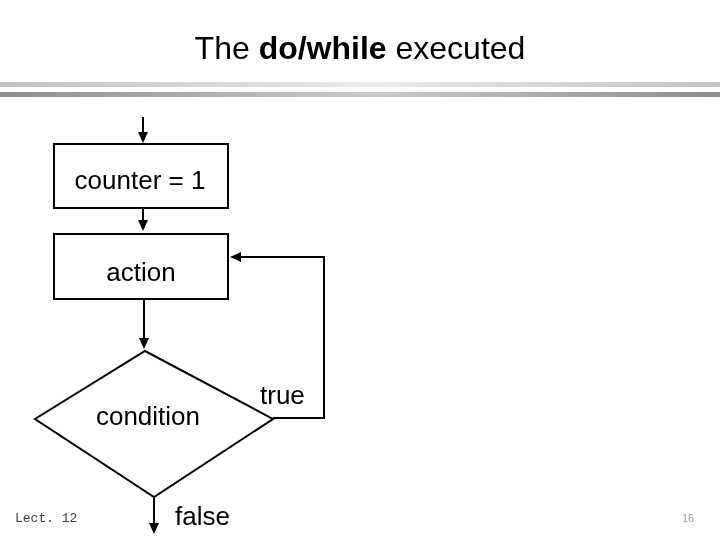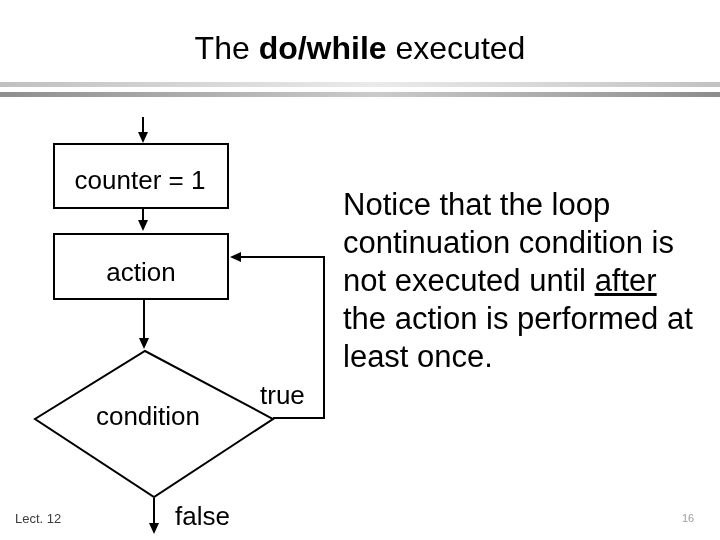--- a/index.html
+++ b/index.html
@@ -42,21 +42,21 @@
     position: absolute;
     left: 343px; top: 186px; width: 372px;
     font-size: 31px;
     line-height: 38px;
     color: #000;
   }
   .note .u { text-decoration: underline; }
 
   .lect {
     position: absolute; left: 15px; top: 511px;
-    font-size: 13px; color: #3c3c3c;
+    font-size: 13px; color: #3c3c3c; font-family: Liberation Mono, monospace;
   }
   .page-num {
     position: absolute; left: 682px; top: 512px;
     font-size: 11px; color: #9e9e9e;
   }
 </style>
 </head>
 <body>
 
 <div class="slide">
@@ -92,24 +92,17 @@
     <text x="148" y="425" text-anchor="middle">condition</text>
 
     <text x="260" y="404" text-anchor="start">true</text>
 
     <line x1="154" y1="498" x2="154" y2="524" stroke="#000" stroke-width="2"></line>
     <polygon points="149,523 159,523 154,534" fill="#000"></polygon>
 
     <text x="175" y="525" text-anchor="start">false</text>
   </svg>
 
-  <div class="note">
-    <div>Notice that the loop</div>
-    <div>continuation condition is</div>
-    <div><span>not executed until </span><span class="u">after</span></div>
-    <div>the action is performed at</div>
-    <div>least once.</div>
-  </div>
 
   <div class="lect">Lect. 12</div>
   <div class="page-num">16</div>
 
 </div>
 
 </body></html>

